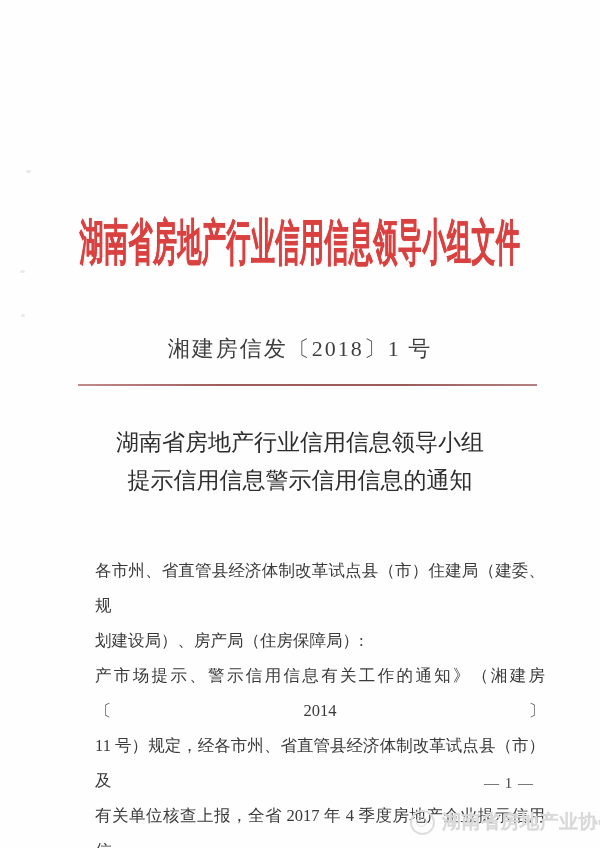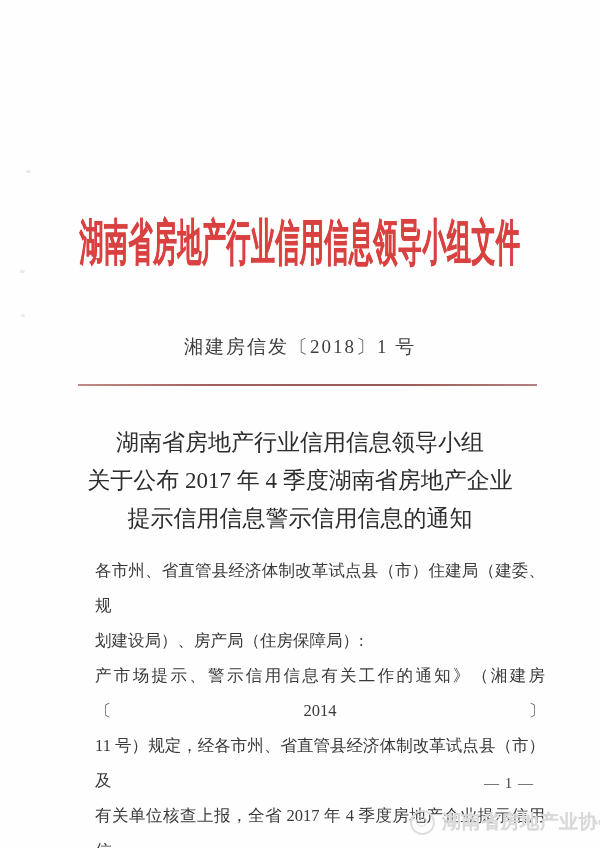--- a/index.html
+++ b/index.html
@@ -37,21 +37,21 @@
     transform: scale(1.0, 2.05);
     text-shadow: 0 0 0.5px #d94040;
   }
   
   .doc-number {
     position: absolute;
     top: 334px;
     left: 0;
     right: 0;
     text-align: center;
-    font-size: 19px;
+    font-size: 22px;
     color: #3f3f3f;
     letter-spacing: 2px;
   }
   
   .red-rule {
     position: absolute;
     top: 384px;
     left: 78px;
     width: 459px;
     height: 2px;
@@ -159,21 +159,20 @@
   <div class="masthead">
     <span class="masthead-text">湖南省房地产行业信用信息领导小组文件</span>
   </div>
 
   <div class="doc-number">湘建房信发〔2018〕1 号</div>
 
   <div class="red-rule"></div>
 
   <div class="doc-title">
     <div class="t-line">湖南省房地产行业信用信息领导小组</div>
-    <div class="t-line">关于公布 2017 年 4 季度湖南省房地产企业</div>
     <div class="t-line">提示信用信息警示信用信息的通知</div>
   </div>
 
   <div class="body-text">
     <p class="b-line">各市州、省直管县经济体制改革试点县（市）住建局（建委、规</p>
     <p class="b-line left">划建设局）、房产局（住房保障局）:</p>
     <p class="b-line">产市场提示、警示信用信息有关工作的通知》（湘建房〔2014〕</p>
     <p class="b-line">11 号）规定，经各市州、省直管县经济体制改革试点县（市）及</p>
     <p class="b-line">有关单位核查上报，全省 2017 年 4 季度房地产企业提示信用信</p>
   </div>

